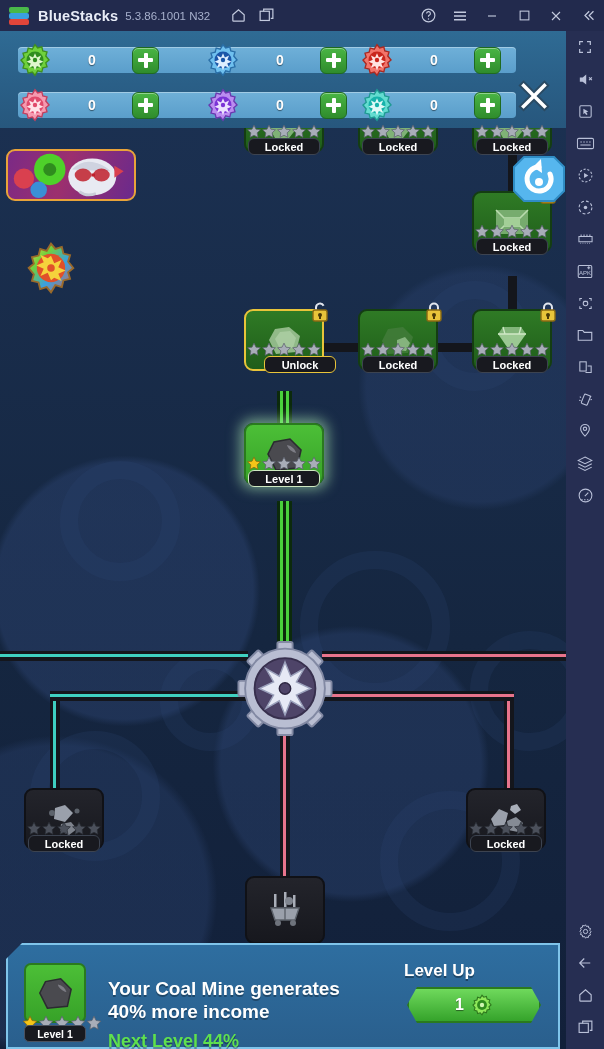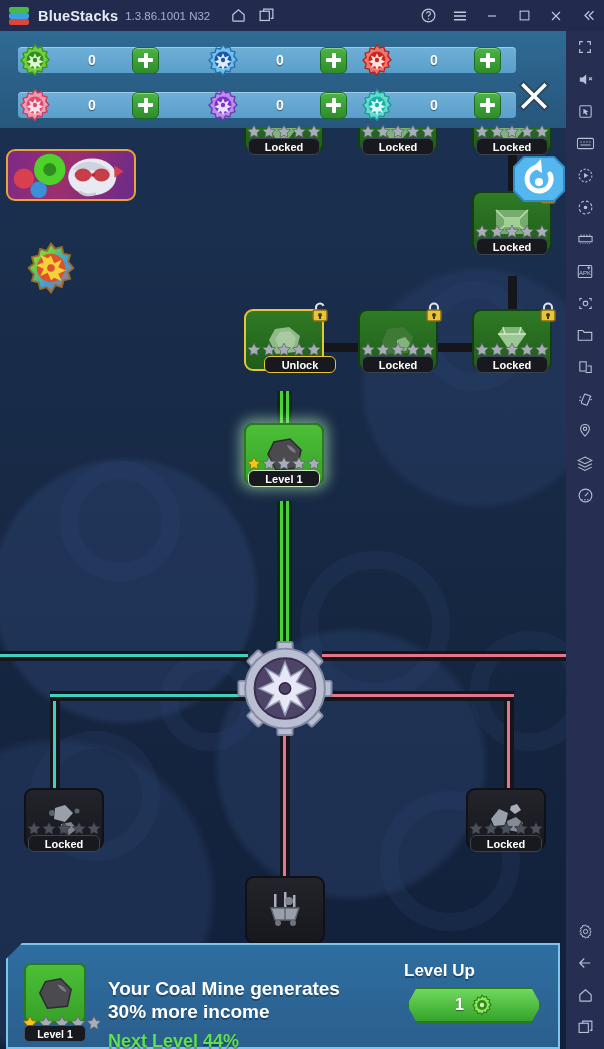--- a/index.html
+++ b/index.html
@@ -176,21 +176,21 @@
 </head>
 <body>
 
 <div class="titlebar">
   <div class="bs-logo">
       <i></i>
       <i></i>
       <i></i>
     </div>
   <div class="bs-name">BlueStacks</div>
-  <div class="bs-ver">1.3.86.1001 N32</div>
+  <div class="bs-ver">5.3.86.1001 N32</div>
   <div class="tb-ico" style="margin-left:14px;">
     <svg width="17" height="17" viewBox="0 0 24 24" fill="none" stroke="currentColor" stroke-width="1.7">
         <path d="M4 11 12 4l8 7v8a1 1 0 0 1-1 1H5a1 1 0 0 1-1-1z"></path>
       </svg>
   </div>
   <div class="tb-ico">
     <svg width="17" height="17" viewBox="0 0 24 24" fill="none" stroke="currentColor" stroke-width="1.7">
         <rect x="3" y="6" width="13" height="13"></rect>
         <path d="M8 6V3h13v13h-3"></path>
       </svg>
@@ -738,21 +738,21 @@
           <path d="M10 1.5l2.6 5.4 5.9.8-4.3 4.1 1 5.9L10 15l-5.2 2.7 1-5.9L1.5 7.7l5.9-.8z" fill="#a8adb8" stroke="#5d636f" stroke-width="1"></path>
         </svg>
       <svg width="16" height="16" viewBox="0 0 20 20">
           <path d="M10 1.5l2.6 5.4 5.9.8-4.3 4.1 1 5.9L10 15l-5.2 2.7 1-5.9L1.5 7.7l5.9-.8z" fill="#a8adb8" stroke="#5d636f" stroke-width="1"></path>
         </svg>
     </div>
     <div class="bn-plate">Level 1</div>
 
     <div class="bn-text">
       <div class="bn-line">Your Coal Mine generates</div>
-      <div class="bn-line">30% more income</div>
+      <div class="bn-line">40% more income</div>
       <div class="bn-next">Next Level 44%</div>
     </div>
 
     <div class="bn-right">
       <div class="bn-lvlup">Level Up</div>
       <div class="lvlup-btn">
         <span>1</span>
         <svg width="22" height="22" viewBox="0 0 40 40">
           <path d="M20 2l3.2 3.8 4.8-1.4 1.2 4.9 4.9 1.2-1.4 4.8L36.5 20l-3.8 3.2 1.4 4.8-4.9 1.2-1.2 4.9-4.8-1.4L20 38l-3.2-3.8-4.8 1.4-1.2-4.9-4.9-1.2 1.4-4.8L3.5 20l3.8-3.2-1.4-4.8 4.9-1.2 1.2-4.9 4.8 1.4z" fill="#8fe85a" stroke="#2f7a1e" stroke-width="2"></path>
           <circle cx="20" cy="20" r="9" fill="#2f8c1e"></circle>

